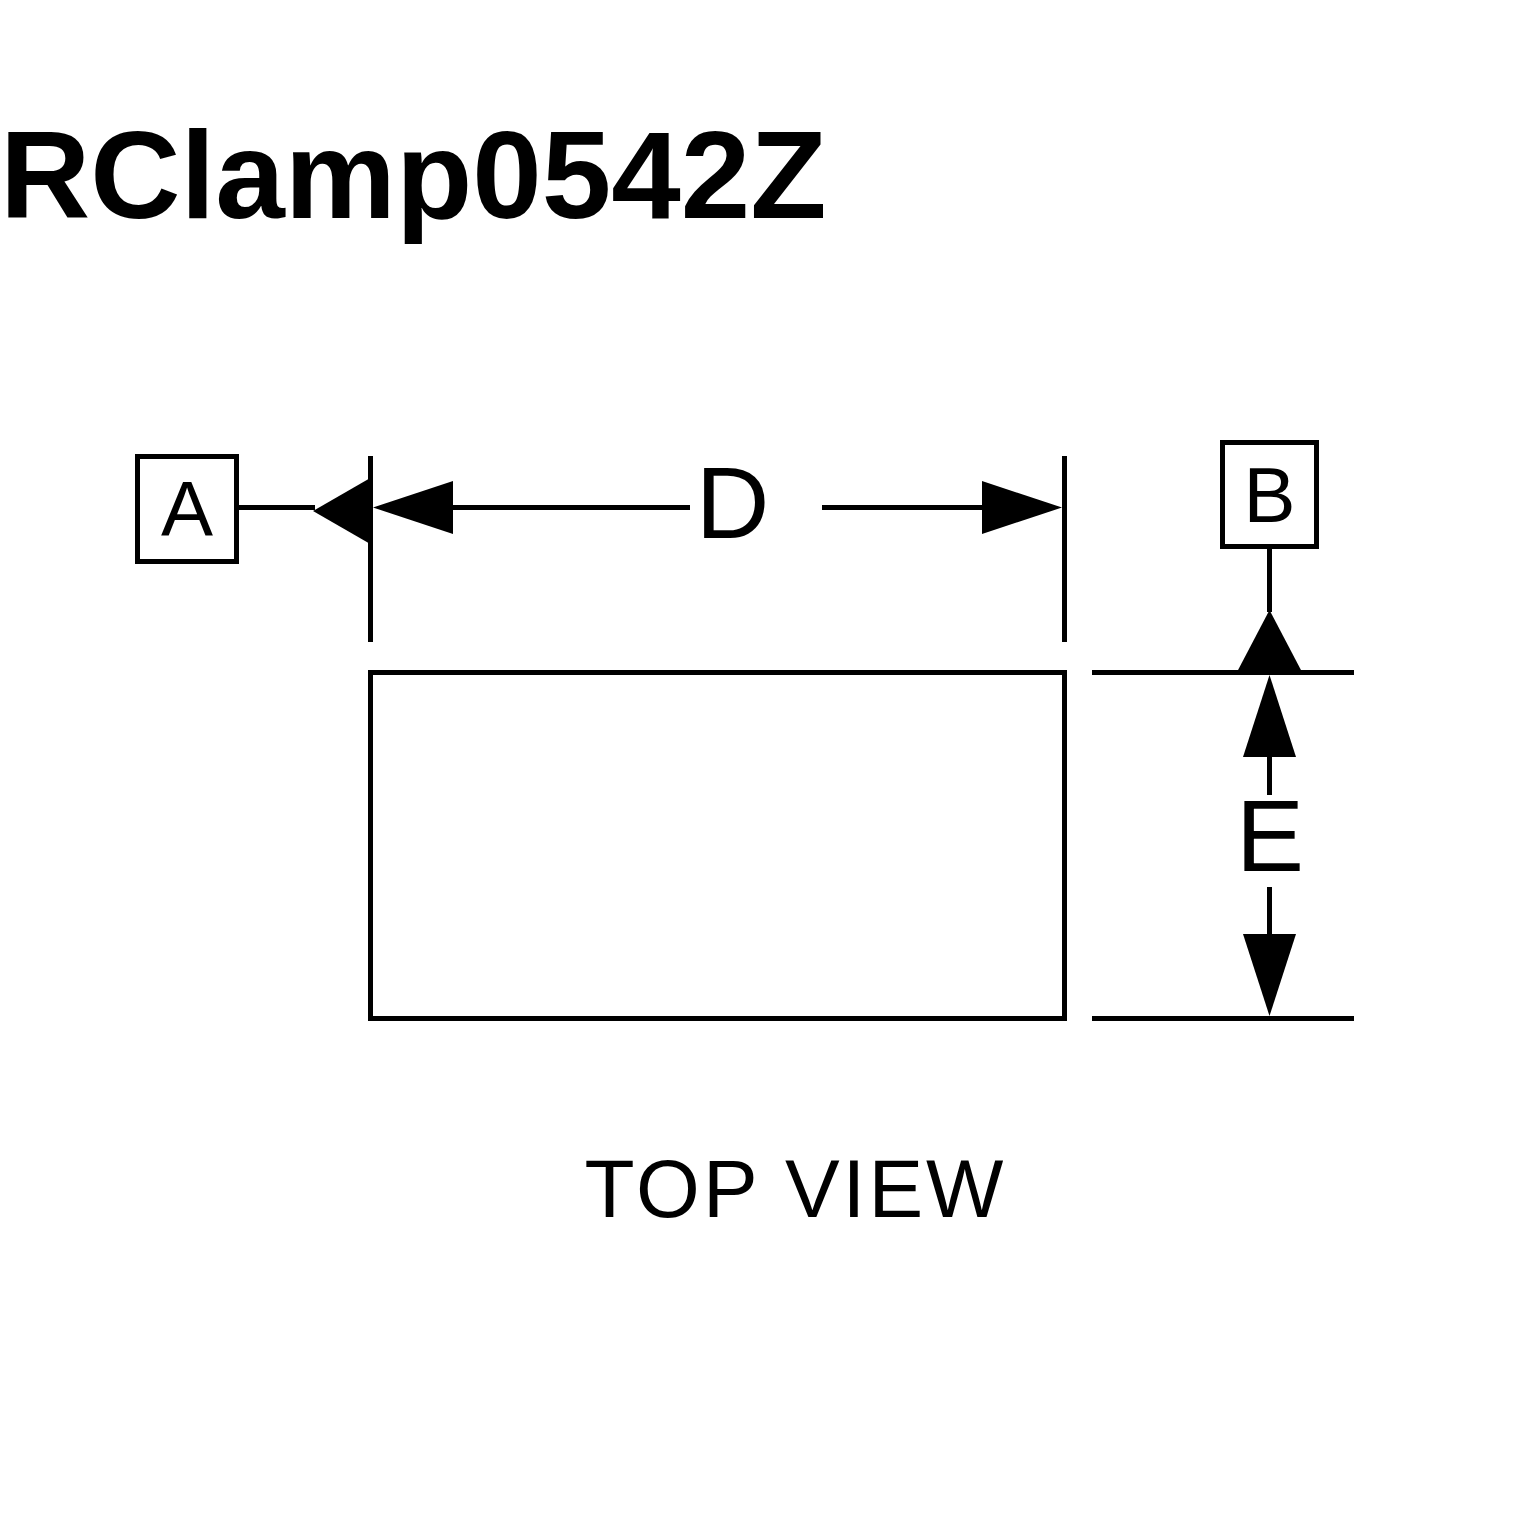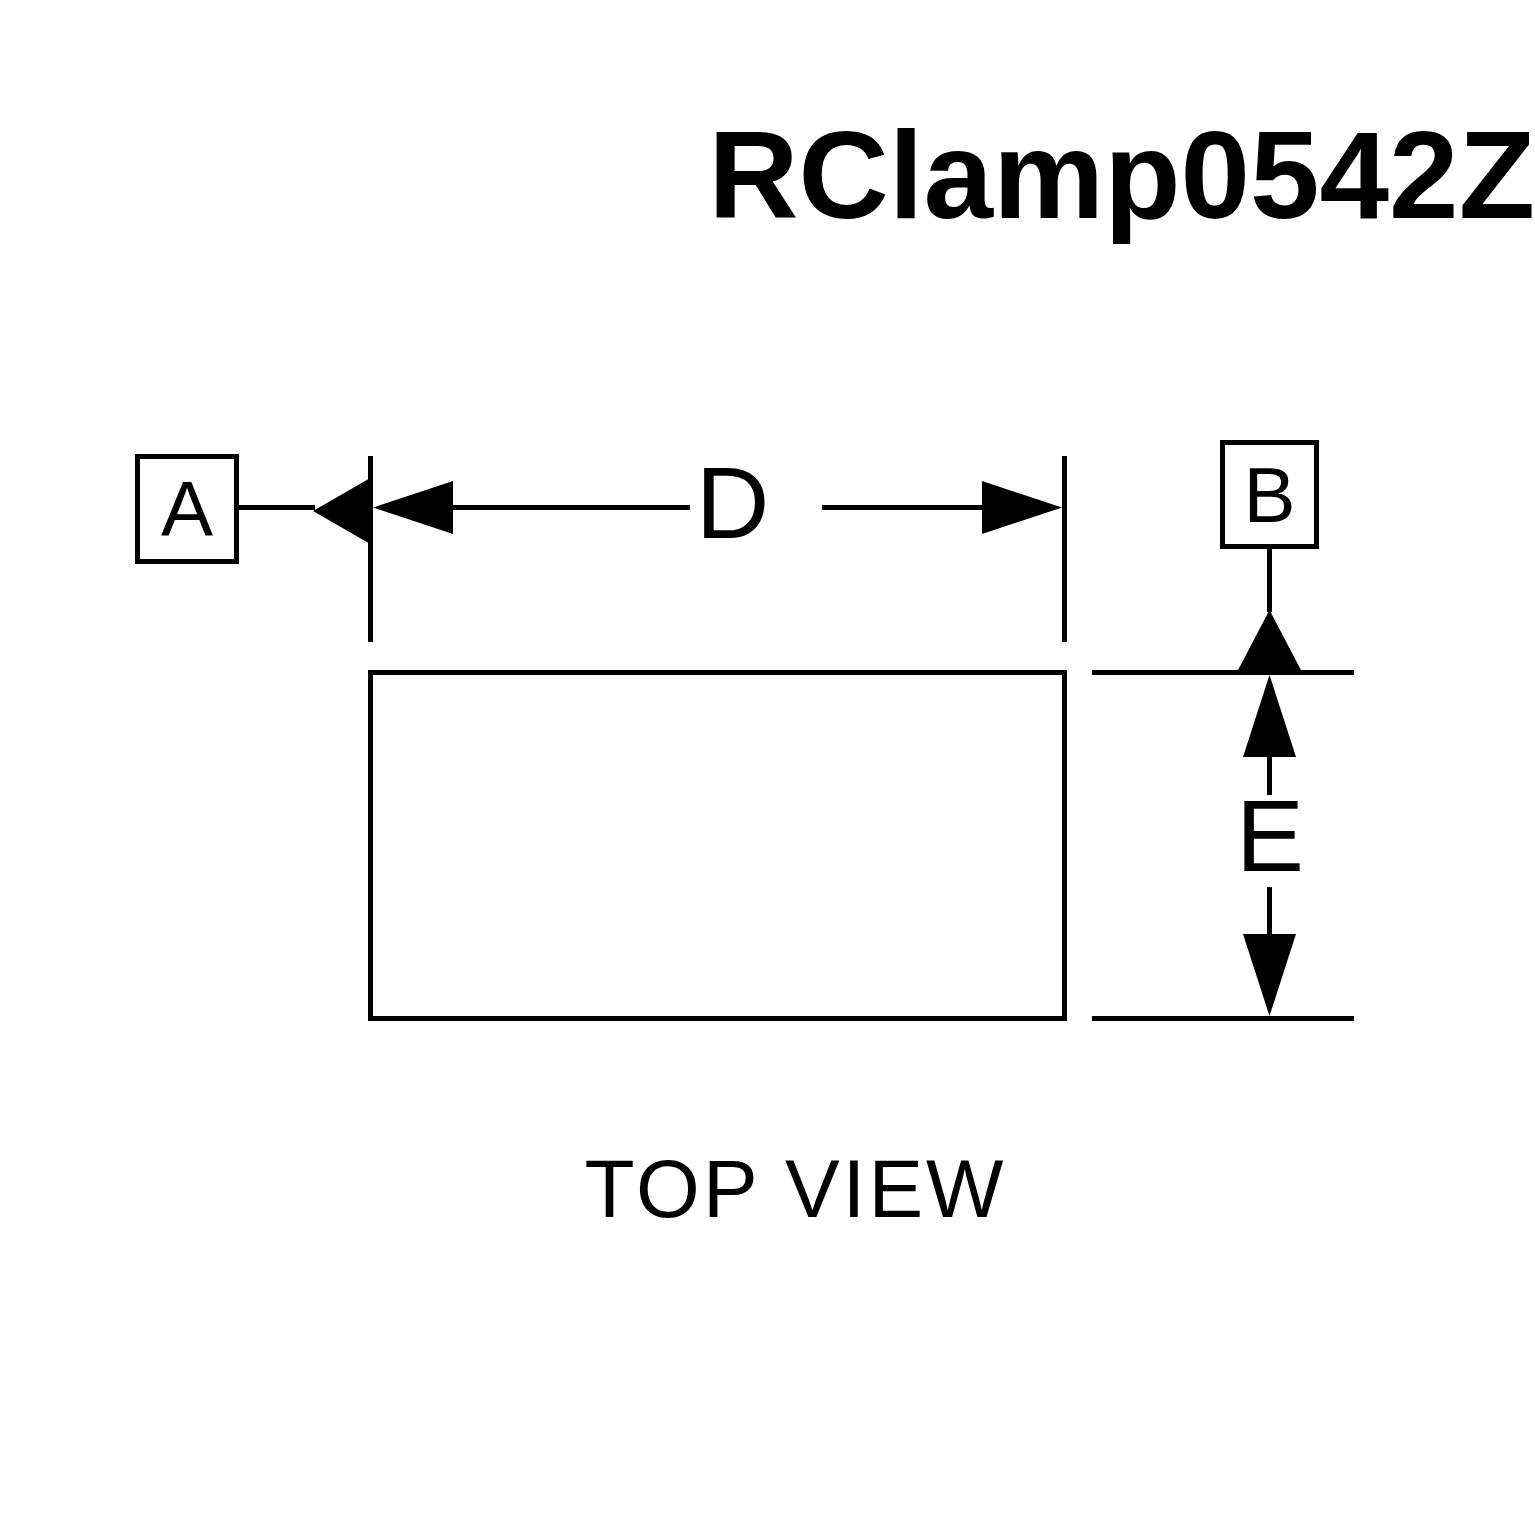--- a/index.html
+++ b/index.html
@@ -9,21 +9,21 @@
     height: 1535px;
     background: #ffffff;
     color: #000000;
     font-family: "Liberation Sans", sans-serif;
     overflow: hidden;
   }
   .title {
     position: absolute;
     left: 0; top: 112px;
     width: 100%;
-    text-align: right;
+    text-align: left;
     font-size: 125px;
     font-weight: 700;
     line-height: 1;
     letter-spacing: 0px;
     color: #000000;
   }
   .caption {
     position: absolute;
     left: 0; top: 1148px;
     width: 100%;

